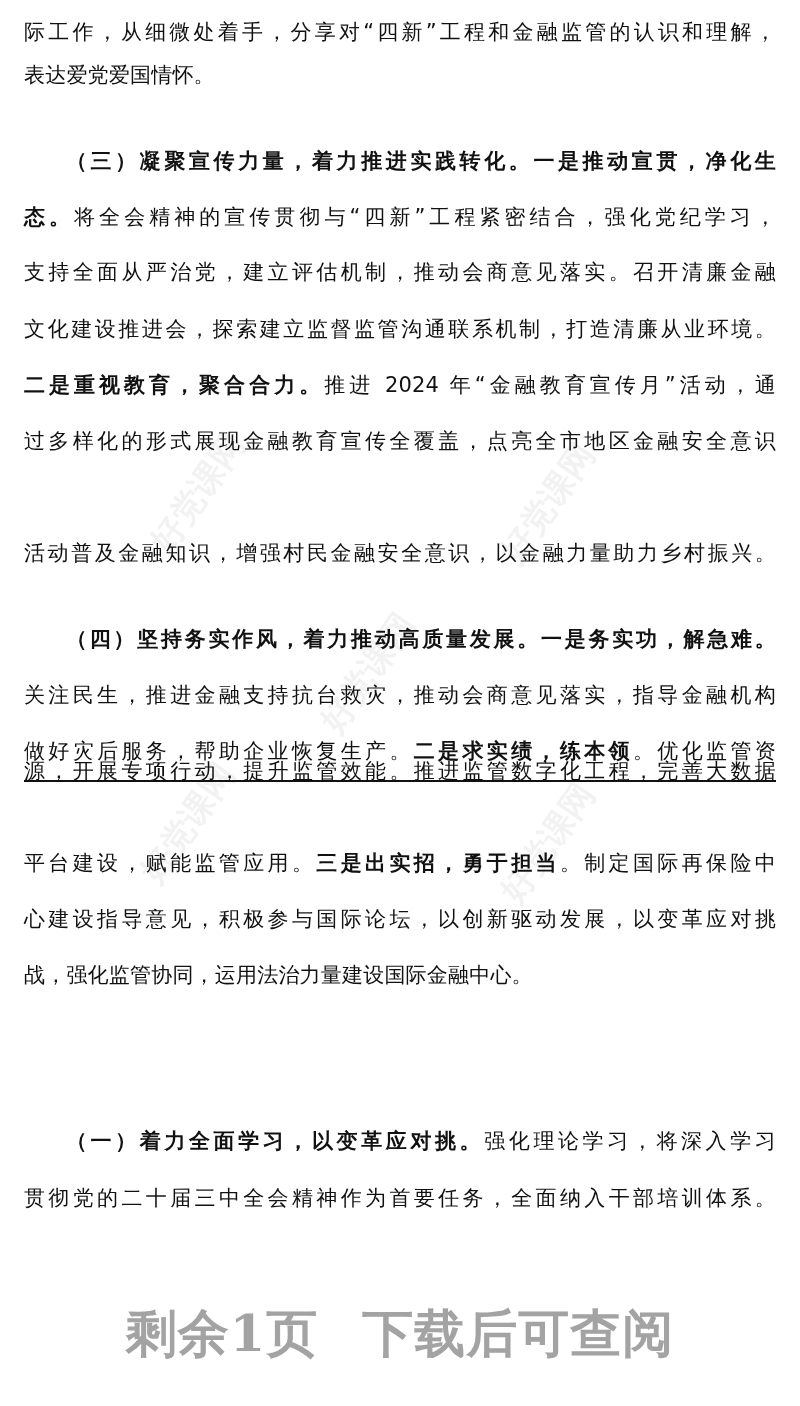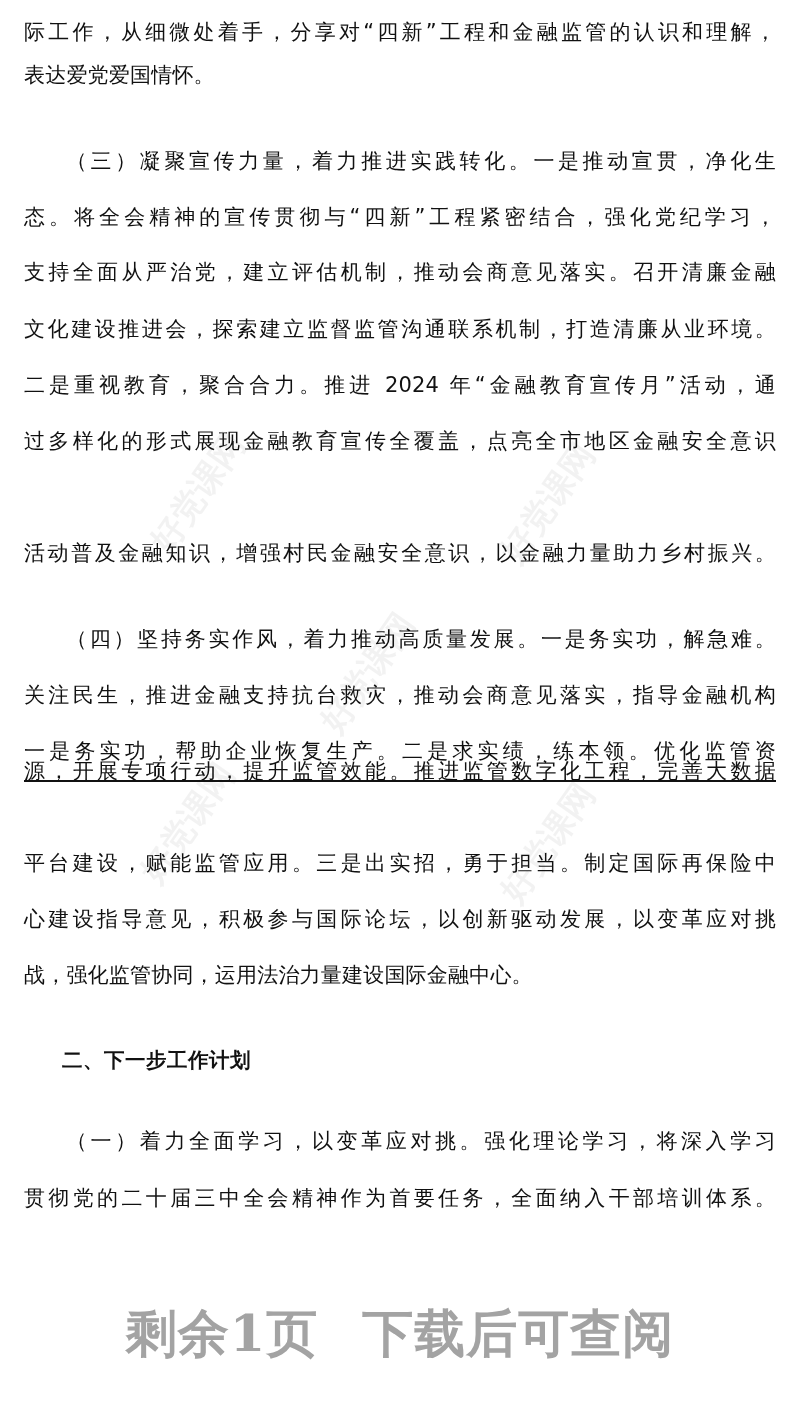--- a/index.html
+++ b/index.html
@@ -10,21 +10,21 @@
     }
     .page { position: absolute; left: 0; top: 0; width: 800px; height: 1406px; }
     .line {
       position: absolute; left: 24px; width: 752px;
       font-size: 21px; line-height: 30px; height: 30px;
       white-space: nowrap; text-align: justify; text-align-last: justify;
       letter-spacing: 0.2px;
     }
     .line.last { text-align-last: left; }
     .line.indent { left: 66px; width: 710px; }
-    .b { font-weight: normal; }
+    .b { font-weight: bold; }
     .heading {
       position: absolute; left: 62px; font-size: 20.5px; line-height: 30px;
       font-weight: bold; letter-spacing: 0.5px;
     }
     .watermark {
       position: absolute; font-size: 34px; color: rgba(0,0,0,0.05);
       transform: rotate(-55deg); white-space: nowrap; pointer-events: none;
       font-weight: bold;
     }
     .footer {
@@ -52,27 +52,26 @@
   <div class="line indent b" style="top:146px;"><span>（三）凝聚宣传力量，着力推进实践转化。一是推动宣贯，净化生</span></div>
   <div class="line" style="top:202px;"><span class="b">态。</span><span>将全会精神的宣传贯彻与“四新”工程紧密结合，强化党纪学习，</span></div>
   <div class="line" style="top:257px;"><span>支持全面从严治党，建立评估机制，推动会商意见落实。召开清廉金融</span></div>
   <div class="line" style="top:314px;"><span>文化建设推进会，探索建立监督监管沟通联系机制，打造清廉从业环境。</span></div>
   <div class="line" style="top:370px;"><span class="b">二是重视教育，聚合合力。</span><span>推进 2024 年“金融教育宣传月”活动，通</span></div>
   <div class="line" style="top:426px;"><span>过多样化的形式展现金融教育宣传全覆盖，点亮全市地区金融安全意识</span></div>
   <div class="line" style="top:538px;"><span>活动普及金融知识，增强村民金融安全意识，以金融力量助力乡村振兴。</span></div>
 
   <div class="line indent b" style="top:624px;"><span>（四）坚持务实作风，着力推动高质量发展。一是务实功，解急难。</span></div>
   <div class="line" style="top:680px;"><span>关注民生，推进金融支持抗台救灾，推动会商意见落实，指导金融机构</span></div>
-  <div class="line" style="top:736px;"><span>一是务实功，帮助企业恢复生产。</span><span class="b">二是求实绩，练本领</span><span>。优化监管资</span></div>
+  <div class="line" style="top:736px;"><span>做好灾后服务，帮助企业恢复生产。</span><span class="b">二是求实绩，练本领</span><span>。优化监管资</span></div>
   <div class="line" style="top:756px;text-decoration:underline;"><span>源，开展专项行动，提升监管效能。推进监管数字化工程，完善大数据</span></div>
   <div class="line" style="top:904px;"><span>心建设指导意见，积极参与国际论坛，以创新驱动发展，以变革应对挑</span></div>
   <div class="line" style="top:848px;"><span>平台建设，赋能监管应用。</span><span class="b">三是出实招，勇于担当</span><span>。制定国际再保险中</span></div>
   <div class="line last" style="top:960px;"><span>战，强化监管协同，运用法治力量建设国际金融中心。</span></div>
 
-  <div class="heading" style="top:1045px;">二、下一步工作计划</div>
 
   <div class="line indent" style="top:1126px;"><span class="b">（一）着力全面学习，以变革应对挑。</span><span>强化理论学习，将深入学习</span></div>
   <div class="line" style="top:1183px;"><span>贯彻党的二十届三中全会精神作为首要任务，全面纳入干部培训体系。</span></div>
 
   <div class="footer">
     <span>剩余1页</span><span class="gap"></span><span>下载后可查阅</span>
   </div>
 </div>
 
 </body></html>

